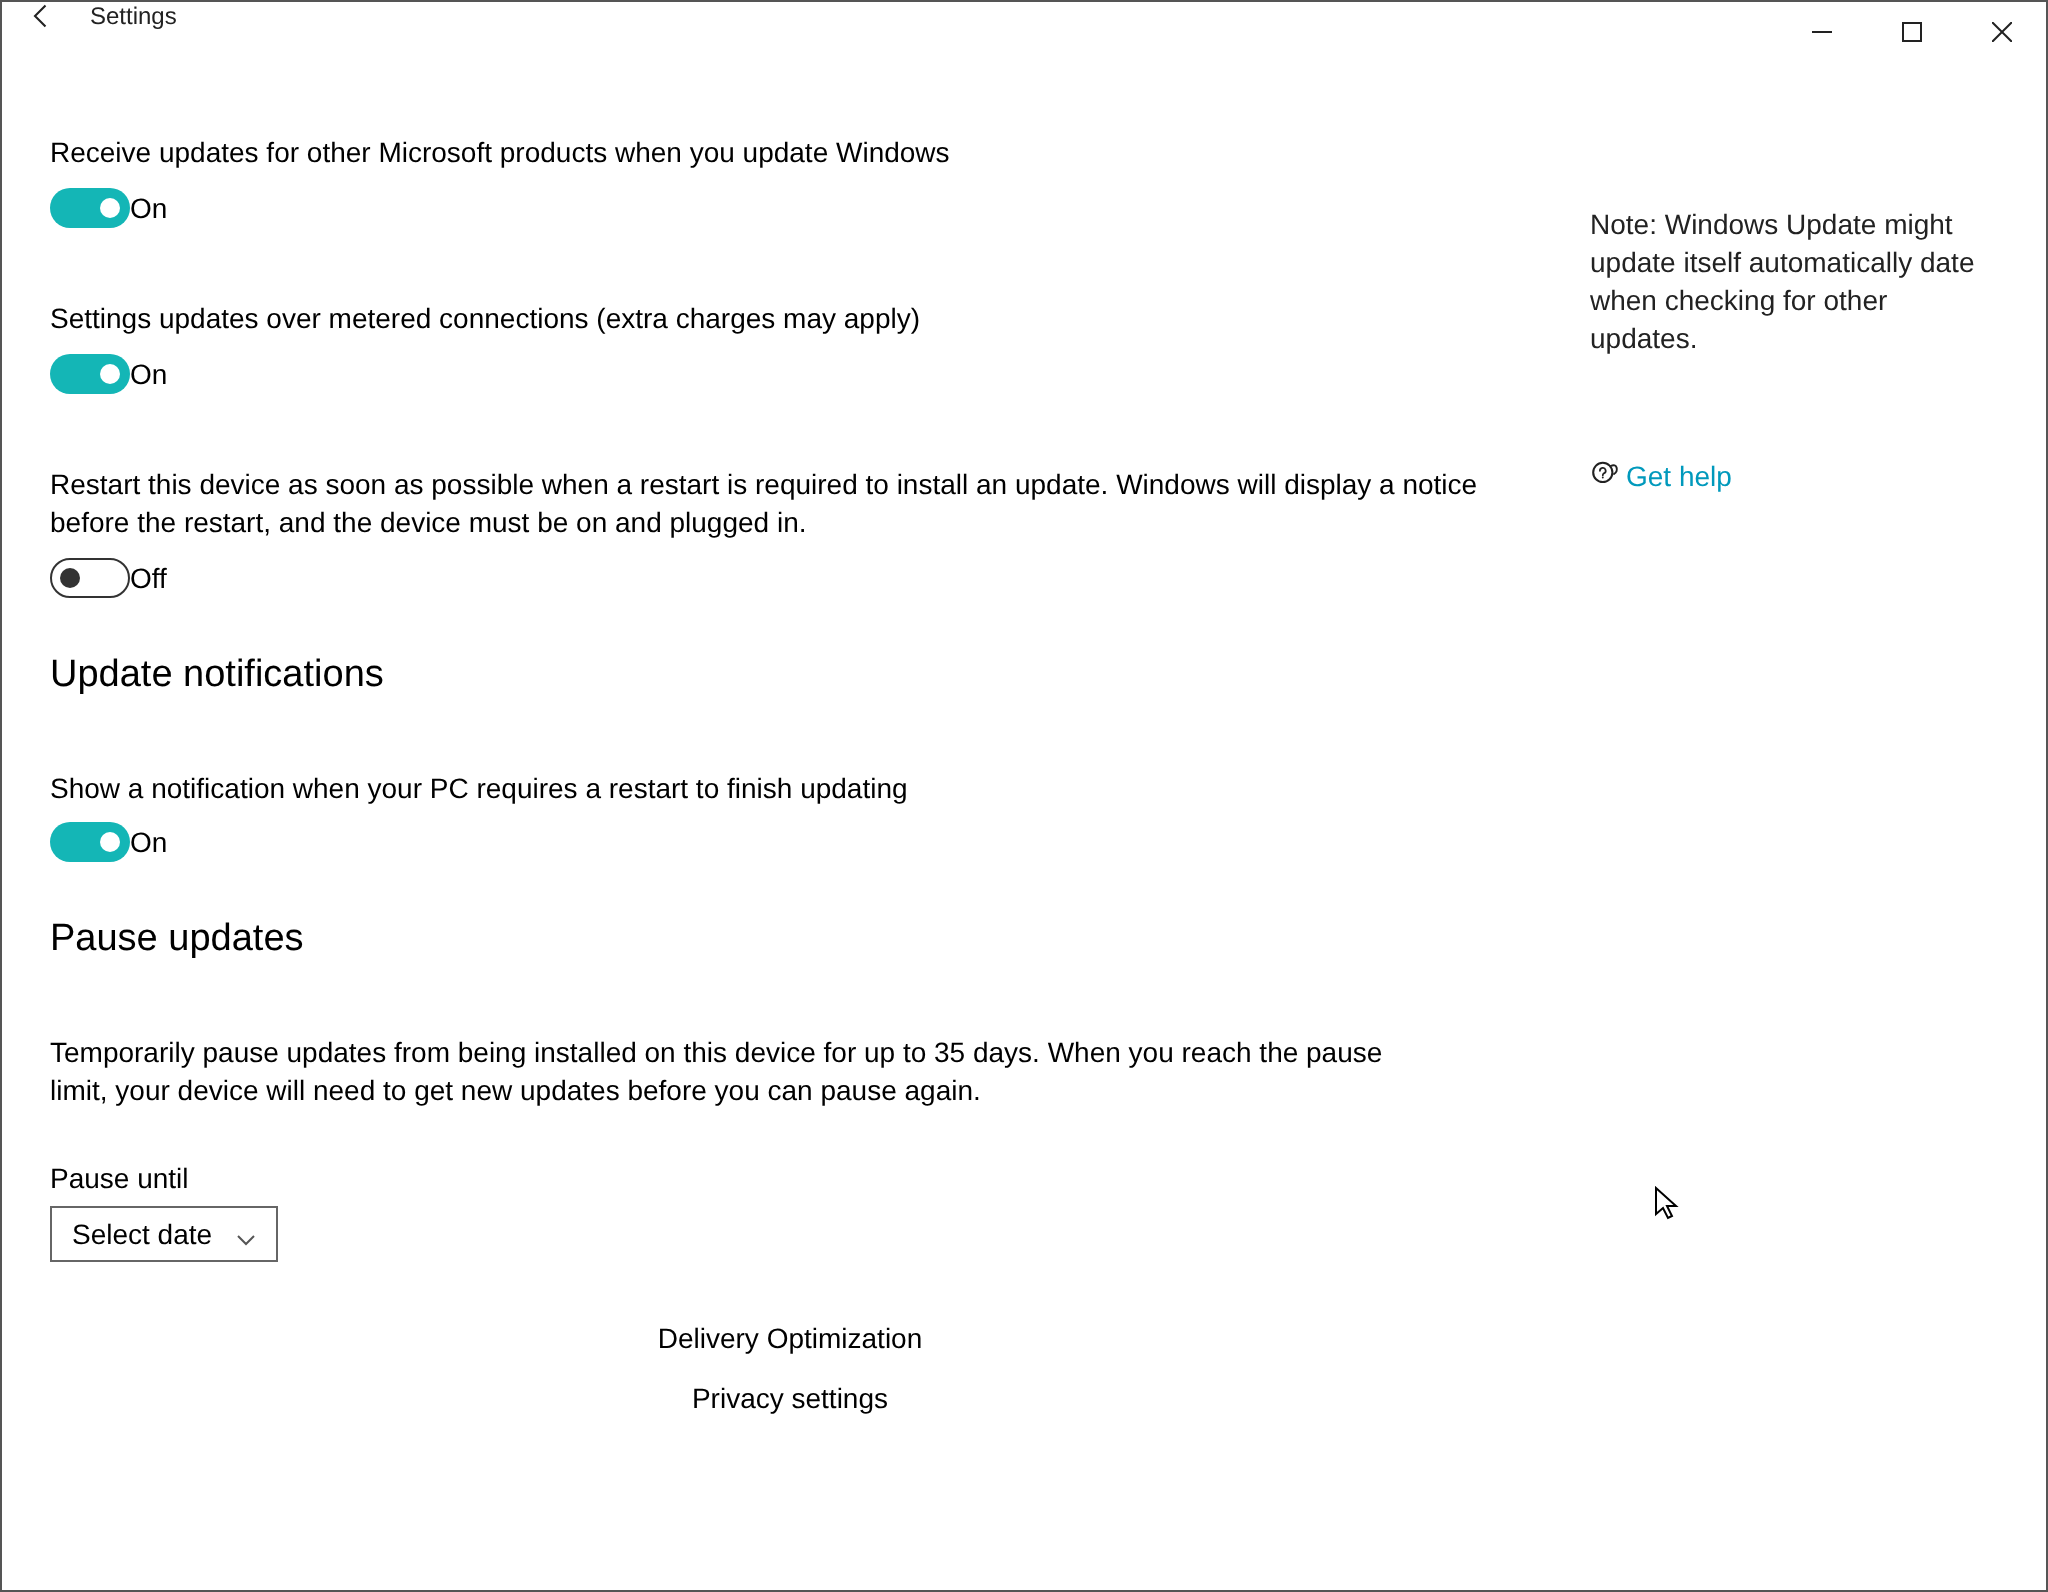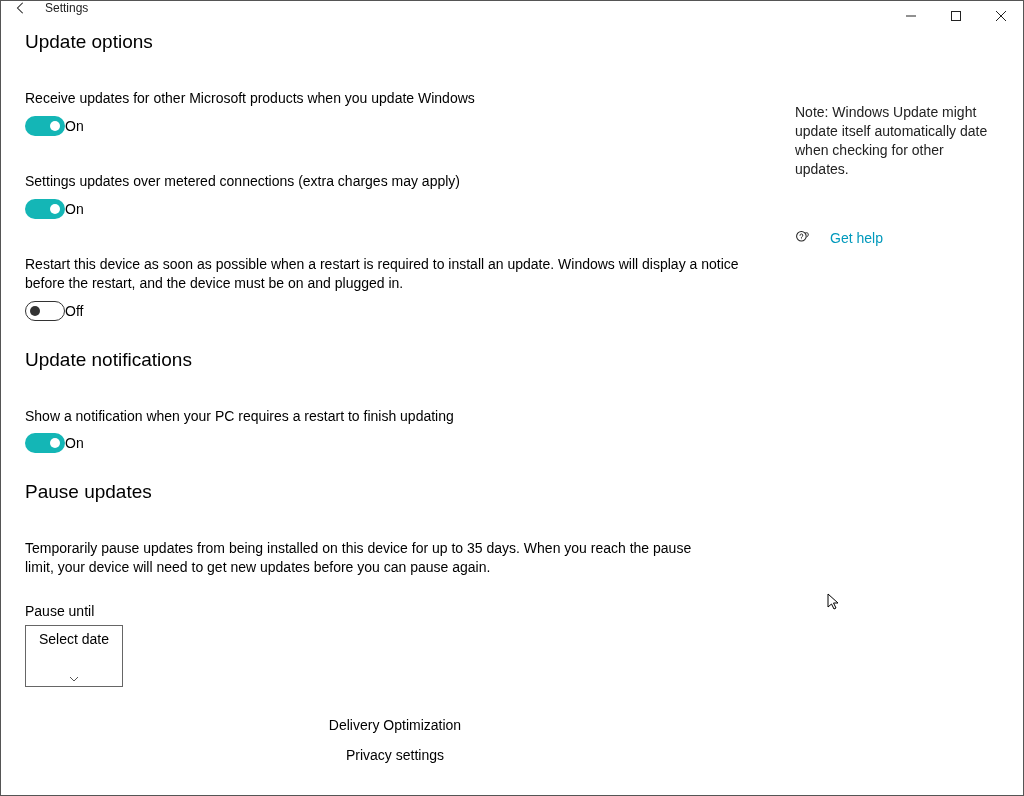--- a/index.html
+++ b/index.html
@@ -121,22 +121,21 @@
   }
   .dropdown {
     display: inline-flex;
     align-items: center;
     justify-content: space-between;
     border: 1px solid #666;
     padding: 5px 10px;
     min-width: 98px;
     font-size: 14px;
     cursor: pointer;
-    gap: 24px;
-    flex-direction: column;
+    gap: 12px;
   }
   .chev {
     width: 10px;
     height: 10px;
     display: inline-block;
   }
   .link {
     color: #000000;
     margin-top: 14px;
     cursor: pointer;
@@ -145,21 +144,21 @@
   }
   .side .note {
     font-size: 14px;
     line-height: 1.35;
     margin-bottom: 50px;
     color: #222;
   }
   .help-row {
     display: flex;
     align-items: center;
-    gap: 19px;
+    gap: 2px;
   }
   .help-link {
     color: #0099bc;
     cursor: pointer;
   }
   .cursor {
     position: absolute;
     left: 826px;
     top: 592px;
     pointer-events: none;
@@ -192,21 +191,20 @@
           <line x1="10" y1="0" x2="0" y2="10" stroke="#222" stroke-width="1"></line>
         </svg>
     </div>
   </div>
 </div>
 
 <div class="content">
   <div class="main">
 
 
-    <h2 class="section" style="margin-top:0">Update options</h2>
 
     <div class="setting">
       <div class="setting-desc">Receive updates for other Microsoft products when you update Windows</div>
       <div class="toggle-row">
         <div class="toggle on">
             <div class="knob"></div>
           </div>
         <span>On</span>
       </div>
     </div>

